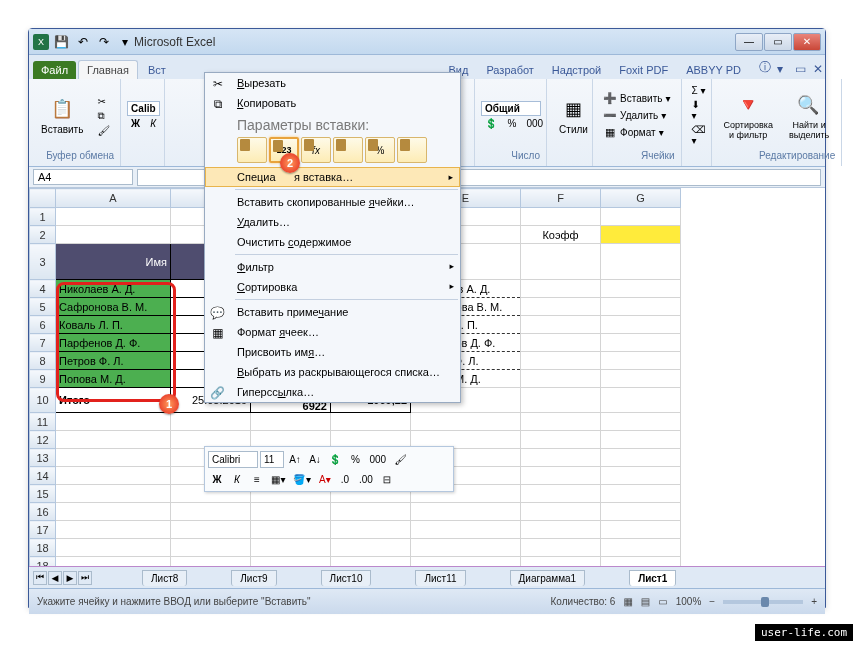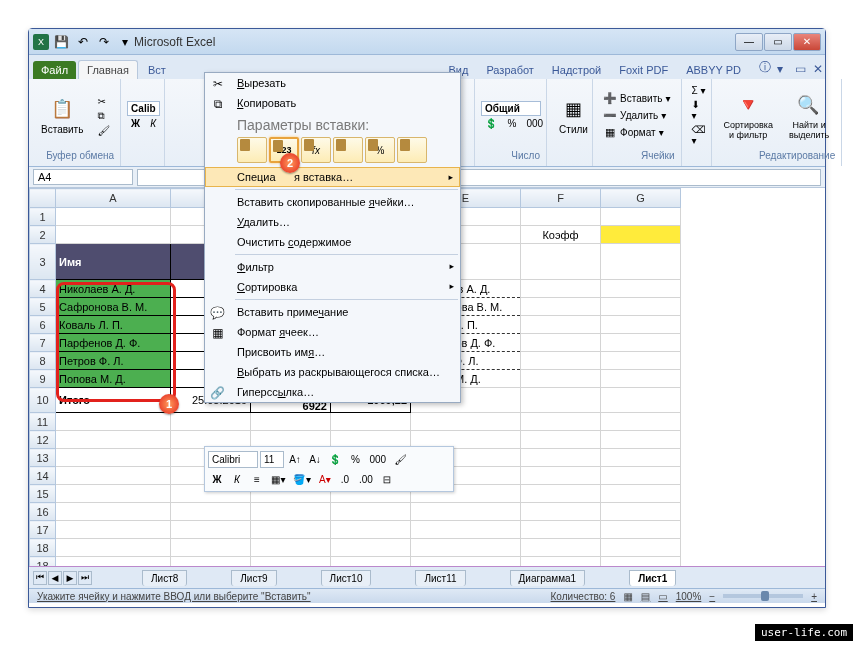--- a/index.html
+++ b/index.html
@@ -31,21 +31,21 @@
 .namebox-row { height: 21px; background: #e8eff7; border-bottom: 1px solid #b8c8dc; display: flex; align-items: center; }
 .namebox { width: 100px; border: 1px solid #abc; background: #fff; margin: 0 4px; padding: 1px 4px; font-size: 11px; }
 .formula-bar { flex: 1; background: #fff; border: 1px solid #abc; margin-right: 4px; height: 17px; }
 .grid-area { position: relative; height: 378px; overflow: hidden; background: #fff; }
 table.sheet { border-collapse: collapse; table-layout: fixed; }
 .sheet th { background: linear-gradient(#f5f8fc,#dce6f1); border: 1px solid #b4c7de; font-weight: normal; font-size: 11px; color: #333; }
 .sheet th.col { height: 19px; }
 .sheet th.row { width: 26px; }
 .sheet td { border: 1px solid #d4d4d4; height: 18px; padding: 0 3px; font-size: 11px; white-space: nowrap; overflow: hidden; }
 .col-A { width: 115px; } .col-B { width: 80px; } .col-C { width: 80px; } .col-D { width: 80px; } .col-E { width: 110px; } .col-F { width: 80px; } .col-G { width: 80px; }
-.hdr-cell { background: #4f4d6f; color: #fff; text-align: left; font-weight: bold; border: 1px solid #000 !important; }
+.hdr-cell { background: #4f4d6f; color: #fff; text-align: right; font-weight: normal; border: 1px solid #000 !important; }
 .data-cell { border: 1px solid #000 !important; background: #fff; }
 .data-cell.num { text-align: right; }
 .sel-green { background: #4caf50 !important; color: #000; }
 .itogo { font-weight: bold; }
 .yellow { background: #ffeb3b; }
 .koef { text-align: center; }
 .marching { border: 1.5px dashed #333 !important; }
 .red-box { position: absolute; border: 3px solid #e2211c; border-radius: 8px; pointer-events: none; }
 .callout { position: absolute; width: 20px; height: 20px; border-radius: 50%; background: radial-gradient(#ff9a5a,#e2211c); color: #fff; font-weight: bold; display: flex; align-items: center; justify-content: center; font-size: 11px; box-shadow: 0 1px 2px rgba(0,0,0,.4); }
 .context-menu { position: absolute; background: #f4f7fb; border: 1px solid #98aac1; box-shadow: 2px 2px 5px rgba(0,0,0,.25); font-size: 11px; min-width: 256px; z-index: 50; }
@@ -61,21 +61,21 @@
 .paste-opt.highlighted { border: 2px solid #e8a33c; box-shadow: 0 0 3px #ffc66c; }
 .mini-toolbar { position: absolute; background: #f9fbfd; border: 1px solid #b4c7de; box-shadow: 1px 1px 3px rgba(0,0,0,.2); padding: 2px; font-size: 10px; z-index: 49; }
 .mt-row { display: flex; align-items: center; gap: 2px; padding: 1px; }
 .mt-btn { min-width: 18px; height: 18px; display: flex; align-items: center; justify-content: center; border: 1px solid transparent; cursor: pointer; padding: 0 2px; }
 .mt-combo { border: 1px solid #abc; background: #fff; padding: 0 3px; height: 17px; display: flex; align-items: center; }
 .sheet-tabs { height: 22px; background: #dfe9f5; border-top: 1px solid #b8c; display: flex; align-items: center; padding: 0 4px; gap: 1px; font-size: 10px; }
 .tab-nav { display: flex; gap: 1px; margin-right: 6px; }
 .tab-nav span { width: 14px; height: 14px; border: 1px solid #abc; display: flex; align-items: center; justify-content: center; font-size: 9px; cursor: pointer; }
 .stab { padding: 2px 8px; border: 1px solid #abc; border-bottom: none; background: #e8eff7; border-radius: 0 0 3px 3px; cursor: pointer; margin-left: 43px; }
 .stab.active { background: #fff; font-weight: bold; }
-.statusbar { height: 15px; background: linear-gradient(#dfe9f5,#cad9ec); border-top: 1px solid #9db8d8; display: flex; align-items: center; padding: 0 8px; font-size: 10px; color: #444; gap: 12px; text-decoration: underline; }
+.statusbar { height: 26px; background: linear-gradient(#dfe9f5,#cad9ec); border-top: 1px solid #9db8d8; display: flex; align-items: center; padding: 0 8px; font-size: 10px; color: #444; gap: 12px; }
 .statusbar .right { margin-left: auto; display: flex; align-items: center; gap: 8px; }
 .zoom-slider { width: 80px; height: 4px; background: #b4c7de; position: relative; }
 .zoom-slider::after { content: ""; position: absolute; left: 38px; top: -3px; width: 8px; height: 10px; background: #6a88ac; border-radius: 2px; }
 .watermark { position: absolute; right: 8px; bottom: 6px; background: #000; color: #fff; padding: 2px 6px; font-family: monospace; font-size: 11px; }
 u.acc { text-decoration: underline; }
 </style>
 </head>
 <body>
 
 <div class="window">

